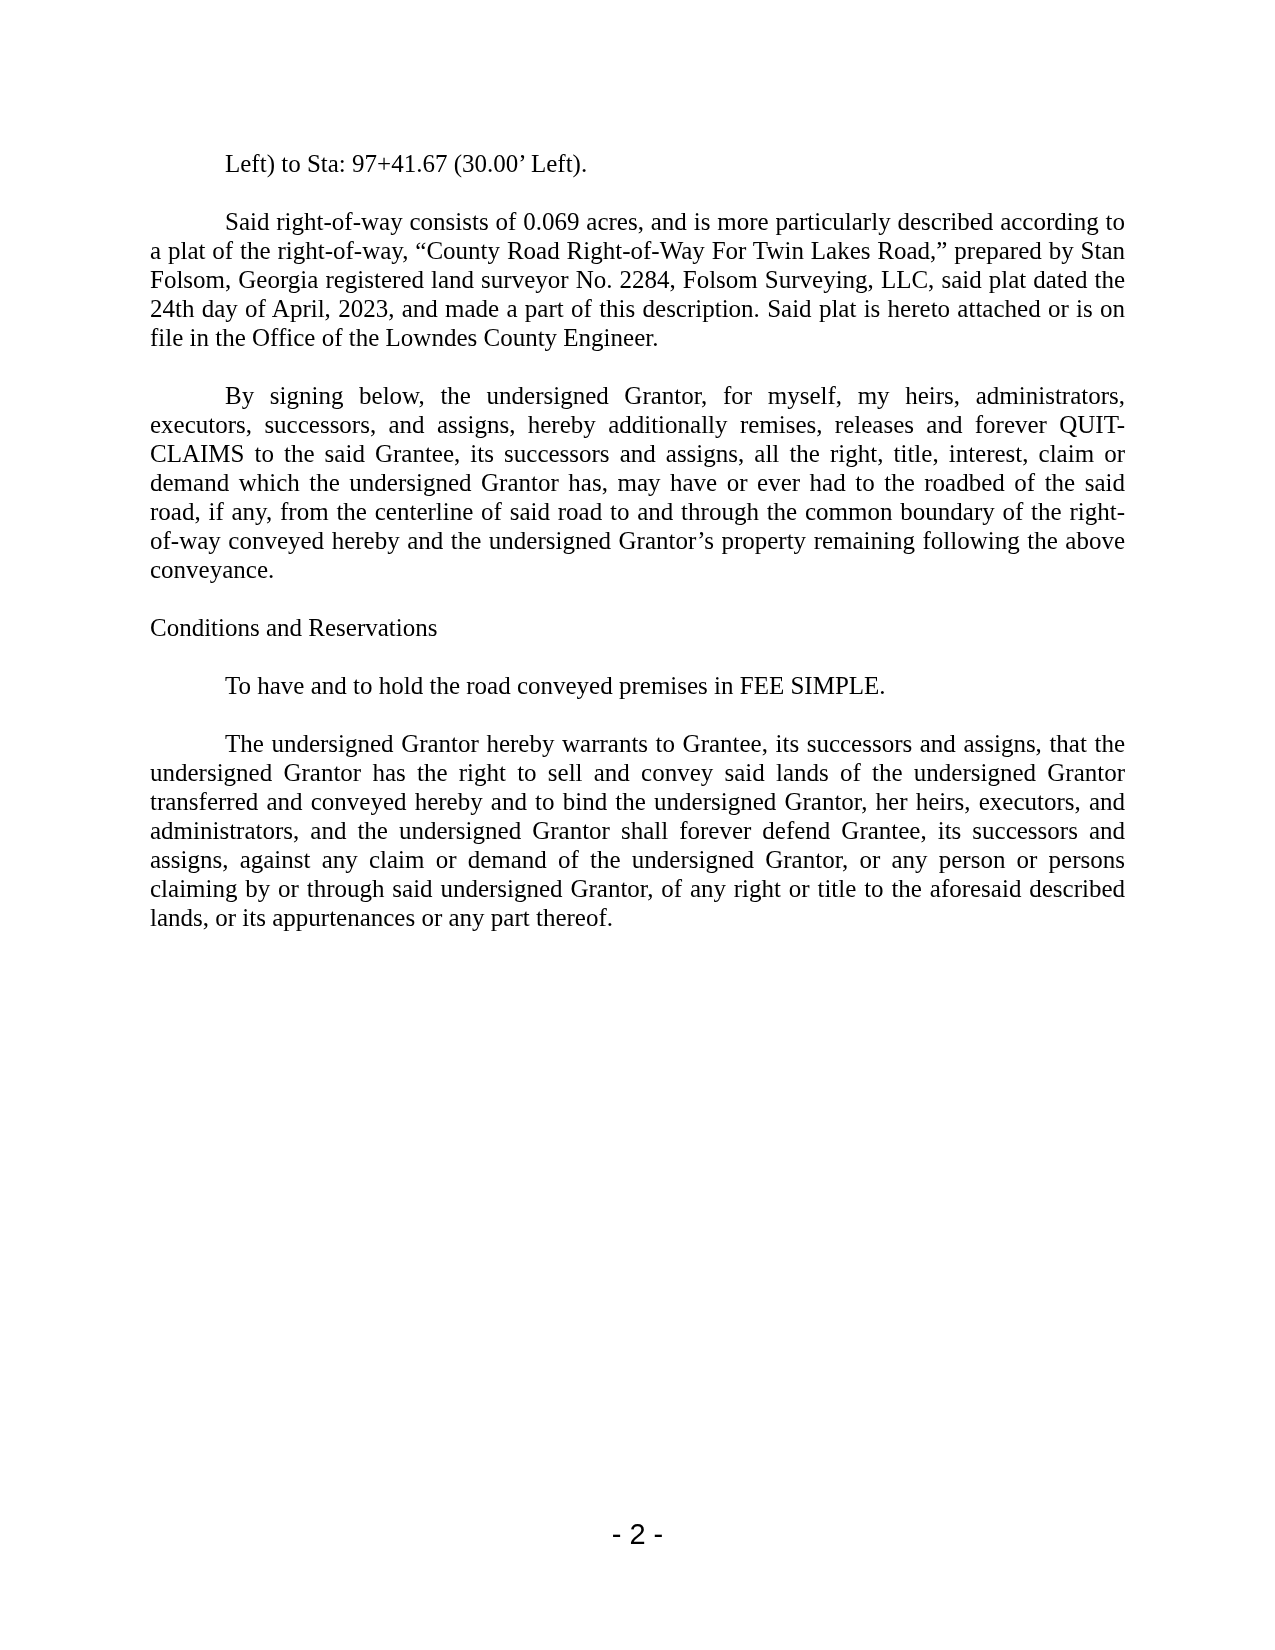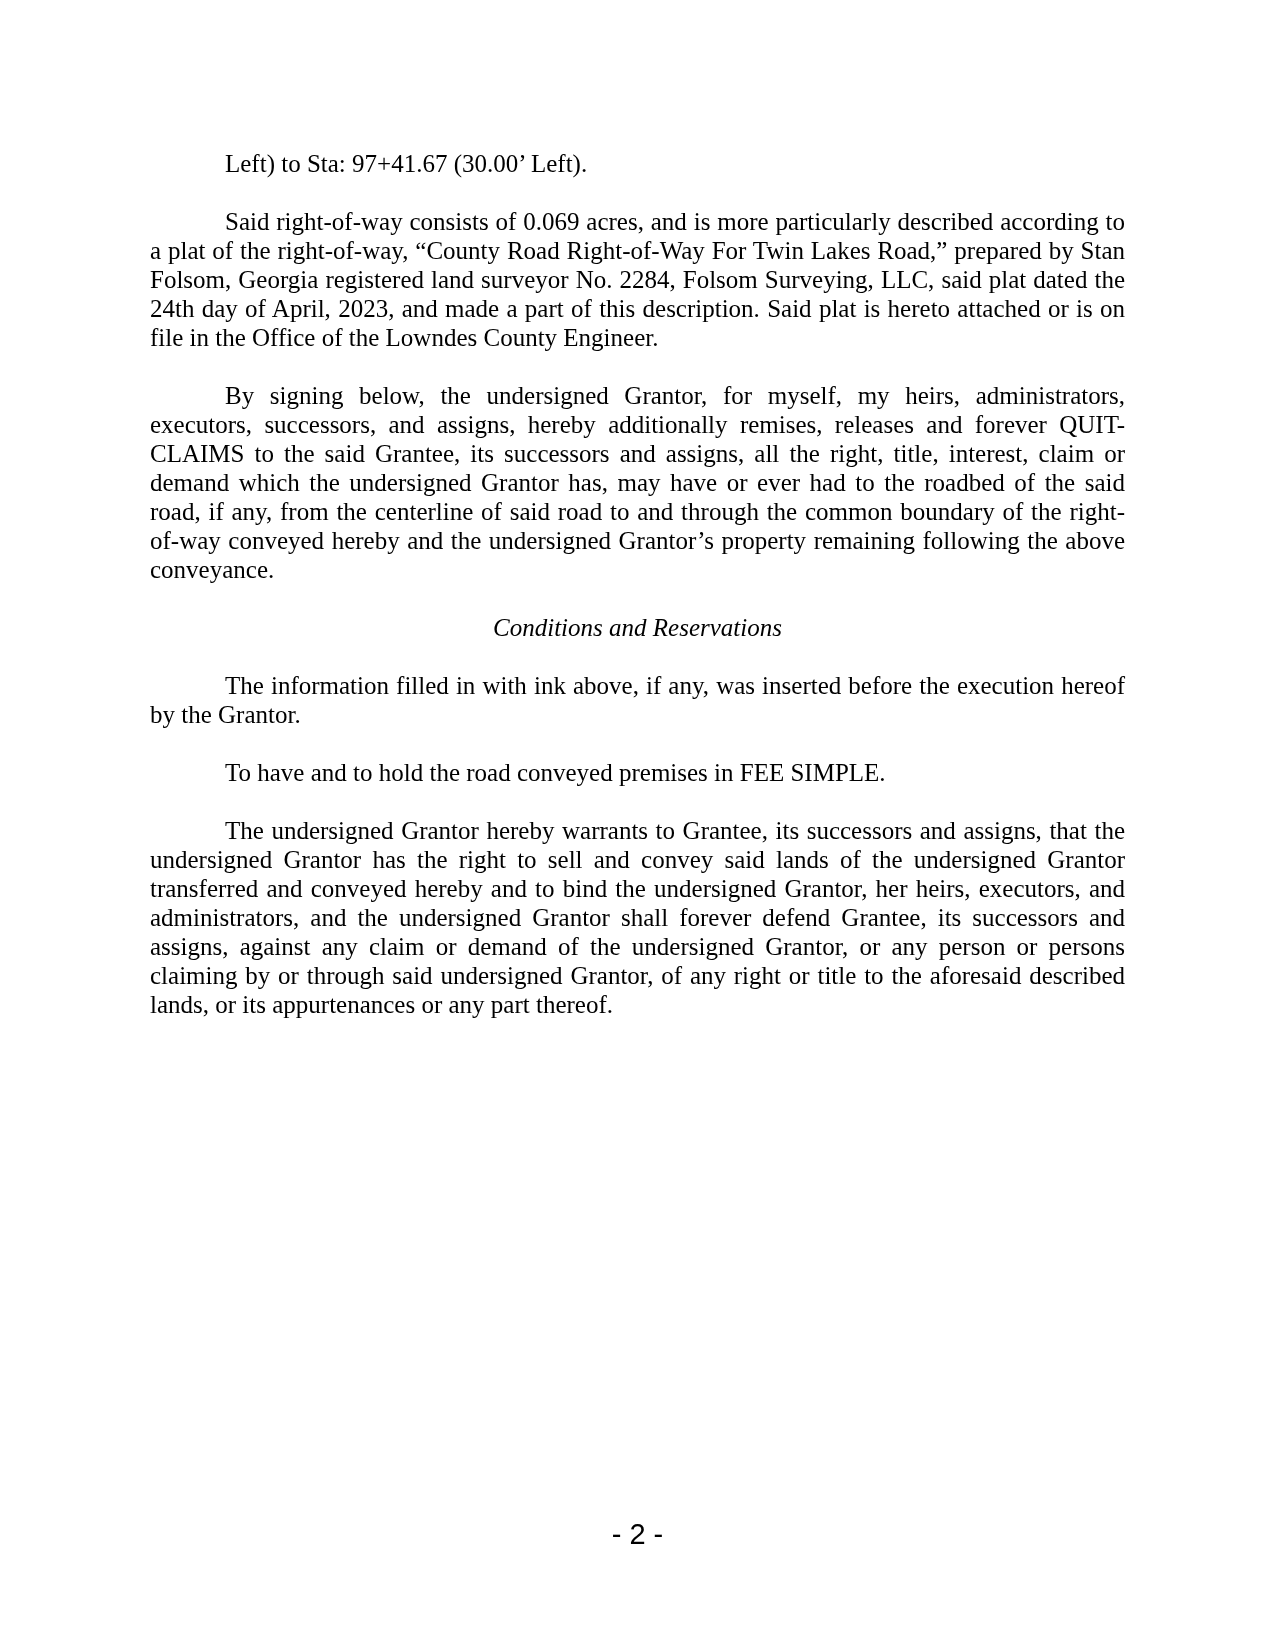--- a/index.html
+++ b/index.html
@@ -24,23 +24,21 @@
   .para {
     margin: 0 0 29px 0;
     text-align: justify;
     text-indent: 75px;
   }
   .continuation {
     text-align: left;
   }
   .heading {
     margin: 0 0 29px 0;
-    text-align: center;
     text-indent: 0;
-    font-style: italic;
   }
   .signature-note {
     margin: 86px 0 0 0;
     text-align: center;
     text-indent: 0;
   }
   .footer {
     position: absolute;
     left: 0;
     bottom: 101px;
@@ -58,21 +56,20 @@
 <div class="page">
 
   <p class="para continuation">Left) to Sta: 97+41.67 (30.00’ Left).</p>
 
   <p class="para">Said right-of-way consists of 0.069 acres, and is more particularly described according to a plat of the right-of-way, “County Road Right-of-Way For Twin Lakes Road,” prepared by Stan Folsom, Georgia registered land surveyor No. 2284, Folsom Surveying, LLC, said plat dated the 24th day of April, 2023, and made a part of this description. Said plat is hereto attached or is on file in the Office of the Lowndes County Engineer.</p>
 
   <p class="para">By signing below, the undersigned Grantor, for myself, my heirs, administrators, executors, successors, and assigns, hereby additionally remises, releases and forever QUIT-CLAIMS  to the said Grantee, its successors and assigns, all the right, title, interest, claim or demand which the undersigned Grantor has, may have or ever had to the roadbed of the said road, if any, from the centerline of said road to and through the common boundary of the right-of-way conveyed hereby and the undersigned Grantor’s property remaining following the above conveyance.</p>
 
   <p class="heading">Conditions and Reservations</p>
 
-  <p class="para">The information filled in with ink above, if any, was inserted before the execution hereof by the Grantor.</p>
 
   <p class="para">To have and to hold the road conveyed premises in FEE SIMPLE.</p>
 
   <p class="para">The undersigned Grantor hereby warrants to Grantee, its successors and assigns, that the undersigned Grantor has the right to sell and convey said lands of the undersigned Grantor transferred and conveyed hereby and to bind the undersigned Grantor, her heirs, executors, and administrators, and the undersigned Grantor shall forever defend Grantee, its successors and assigns, against any claim or demand of the undersigned Grantor, or any person or persons claiming by or through said undersigned Grantor, of any right or title to the aforesaid described lands, or its appurtenances or any part thereof.</p>
 
 
   <div class="footer">- 2 -</div>
 
 </div>
 

